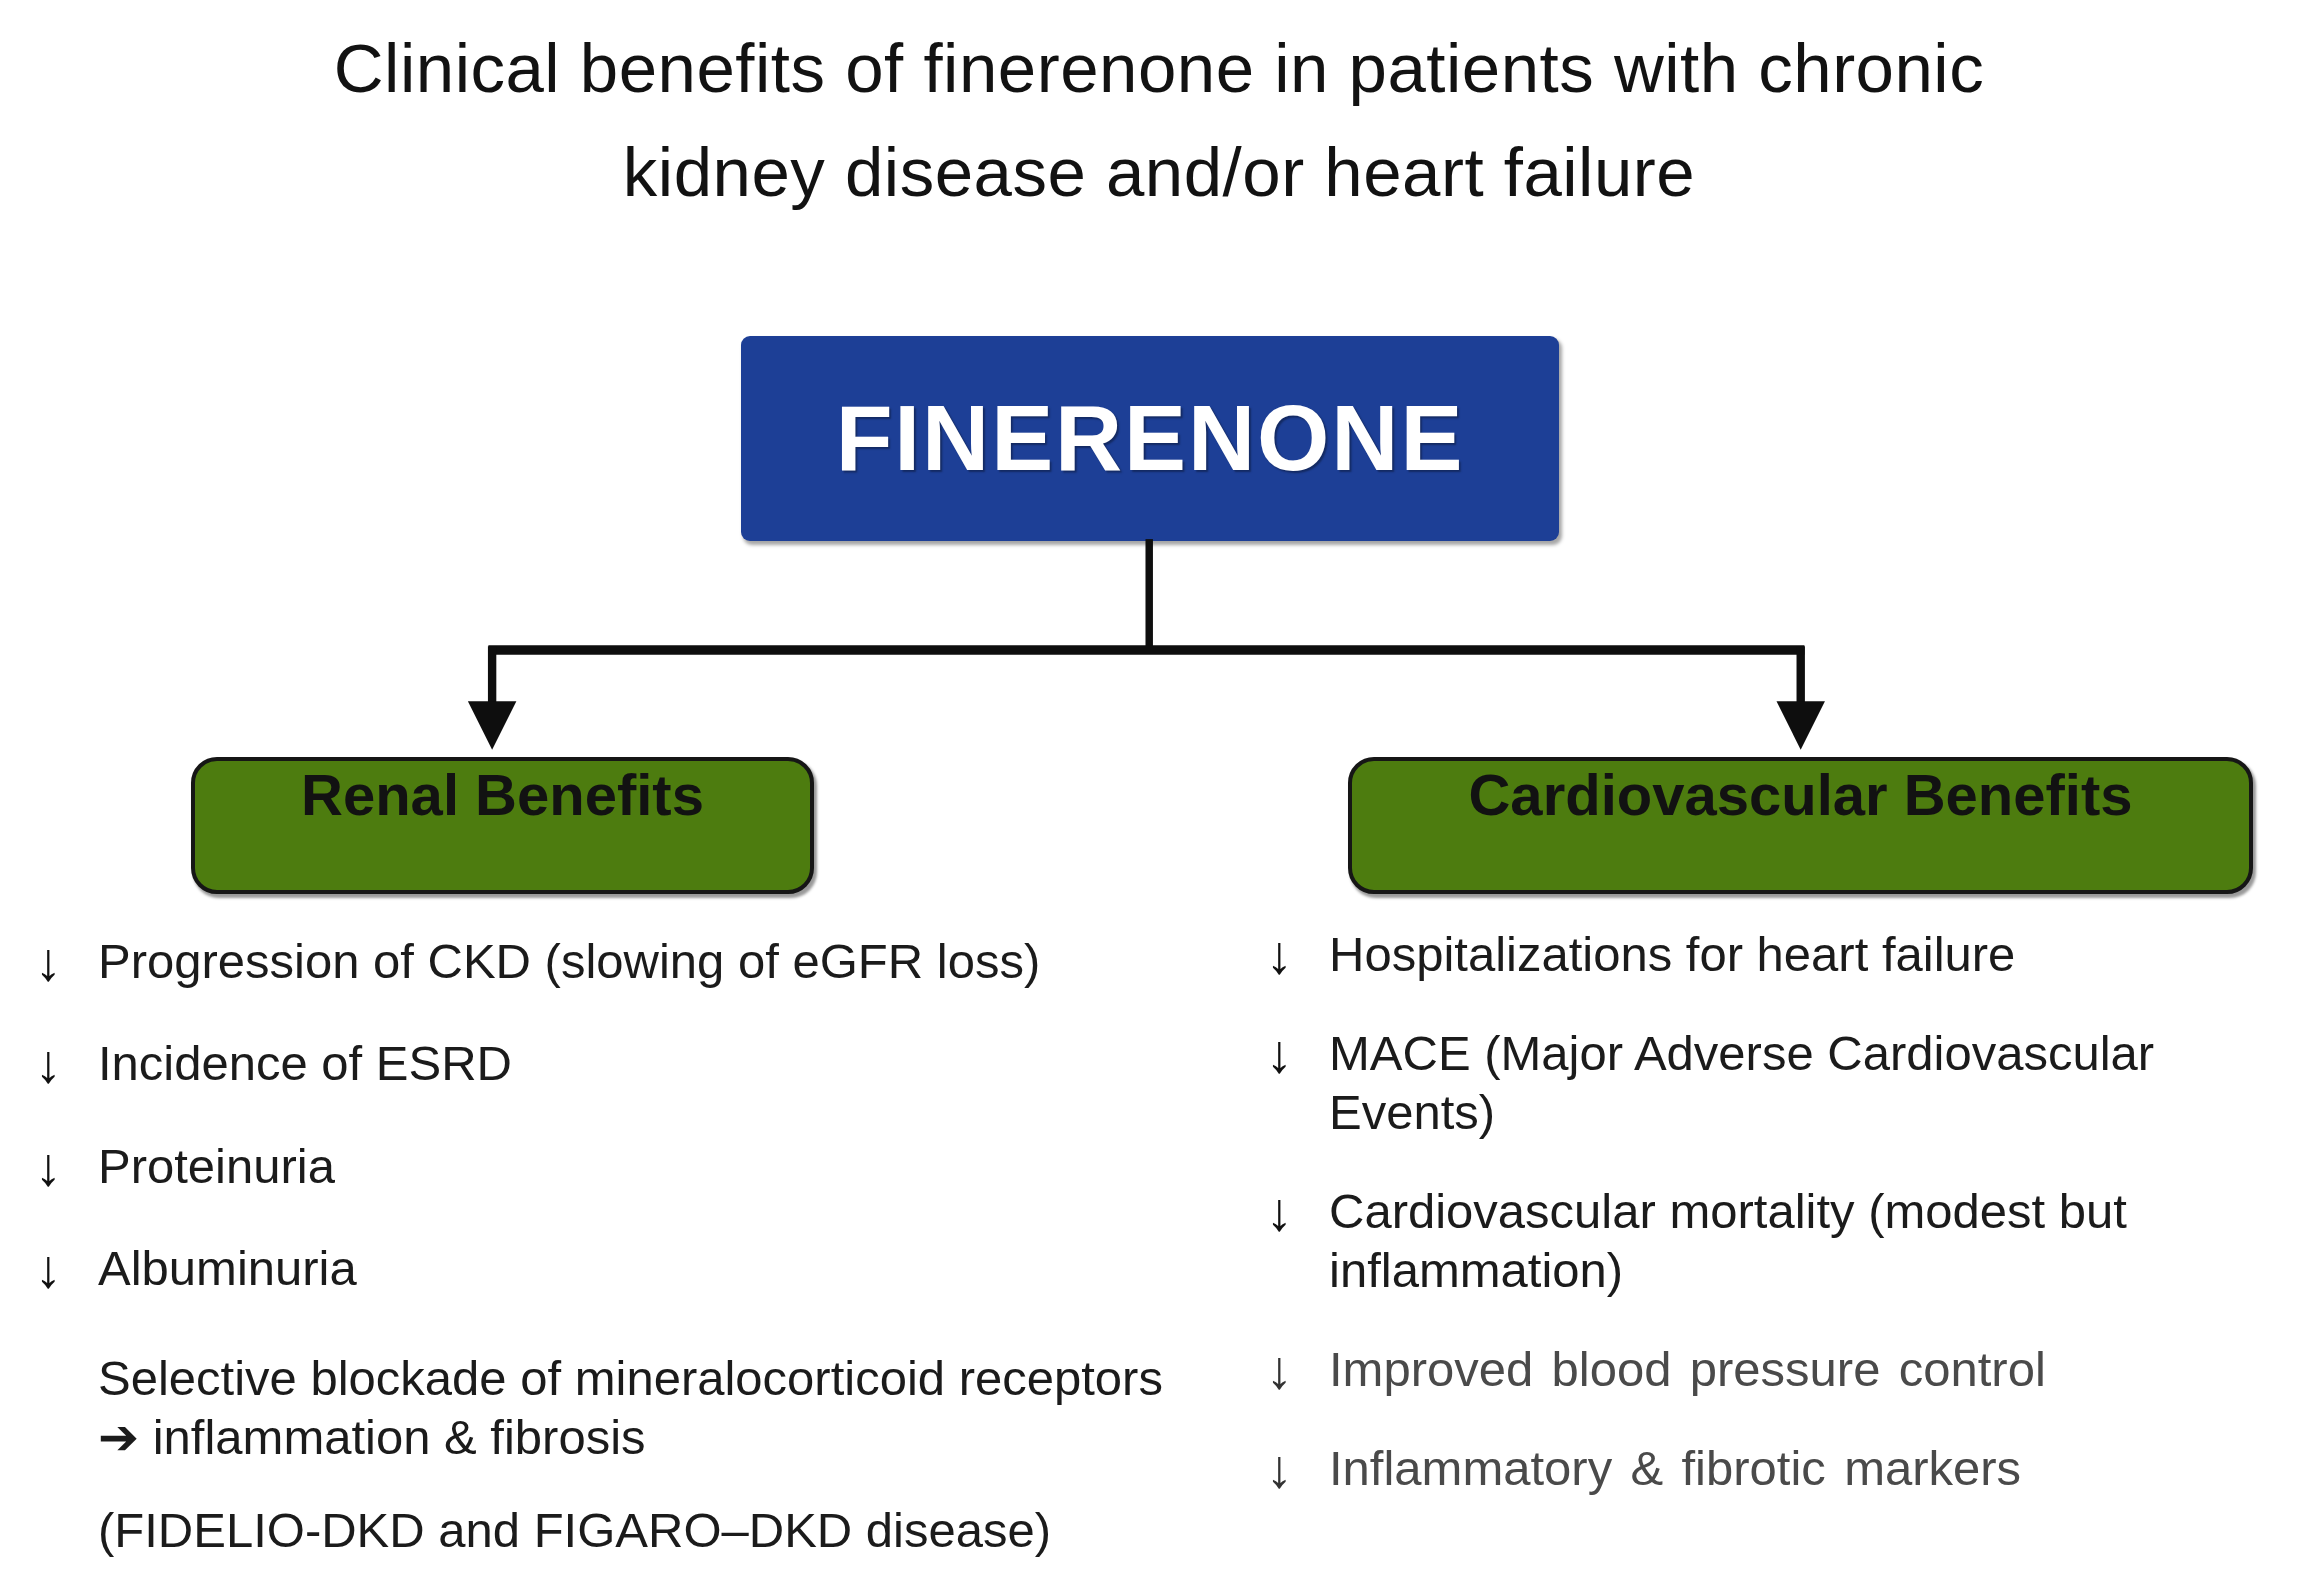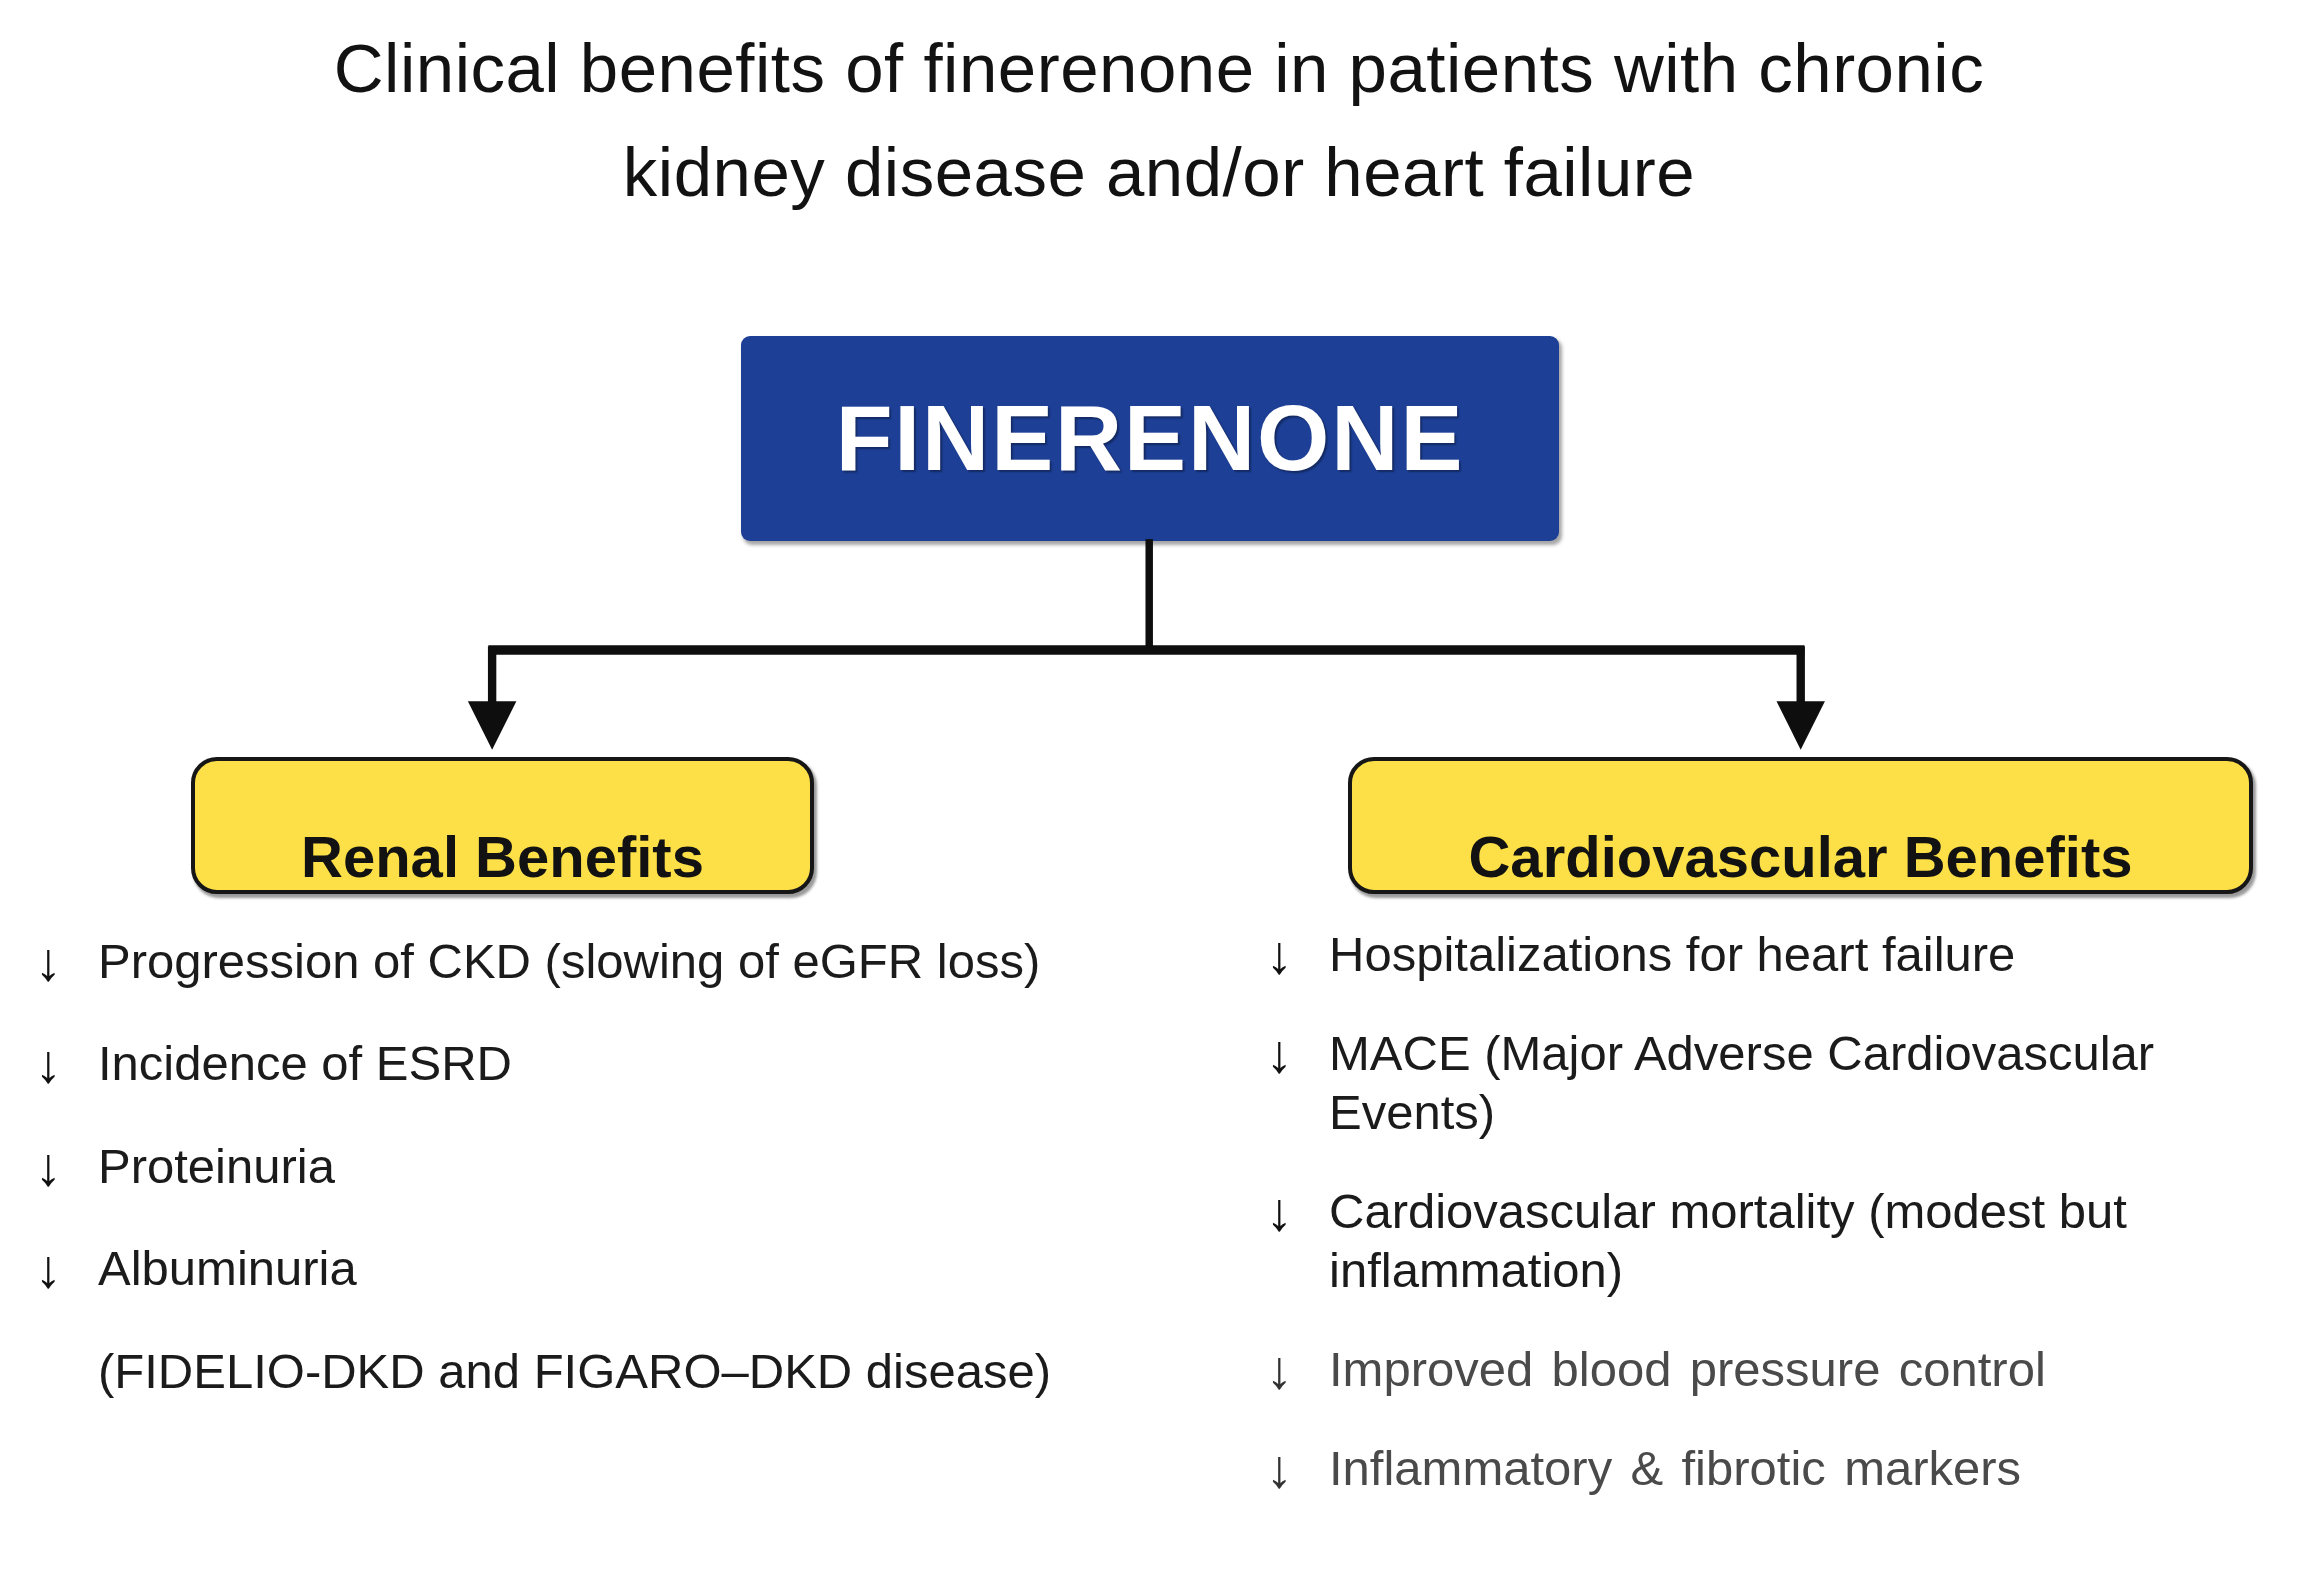--- a/index.html
+++ b/index.html
@@ -58,25 +58,25 @@
     left: 0;
     top: 0;
     width: 2318px;
     height: 1575px;
     pointer-events: none;
   }
 
   
   .branch-box {
     position: absolute;
-    background: #fde047;
+    background: #4d7c0f;
     border: 4.7px solid #161616;
     border-radius: 26px;
     display: flex;
-    align-items: flex-end;
+    align-items: flex-start;
     justify-content: center;
     box-shadow: 2.8px 3.7px 2.8px rgba(0,0,0,0.4);
   }
   .branch-box .branch-label {
     font-weight: 700;
     font-size: 58px;
     color: #121212;
   }
   .renal-box {
     left: 191px;
@@ -181,20 +181,23 @@
     <span class="item-text">Incidence of ESRD</span>
   </div>
   <div class="item">
     <span class="down-arrow">↓</span>
     <span class="item-text">Proteinuria</span>
   </div>
   <div class="item">
     <span class="down-arrow">↓</span>
     <span class="item-text">Albuminuria</span>
   </div>
+  <div class="item no-icon note-block">
+    <span class="item-text">Selective blockade of mineralocorticoid receptors ➔ inflammation &amp; fibrosis</span>
+  </div>
   <div class="item no-icon">
     <span class="item-text">(FIDELIO-DKD and FIGARO–DKD disease)</span>
   </div>
 </div>
 
 <div class="list cardio-list">
   <div class="item">
     <span class="down-arrow">↓</span>
     <span class="item-text">Hospitalizations for heart failure</span>
   </div>

